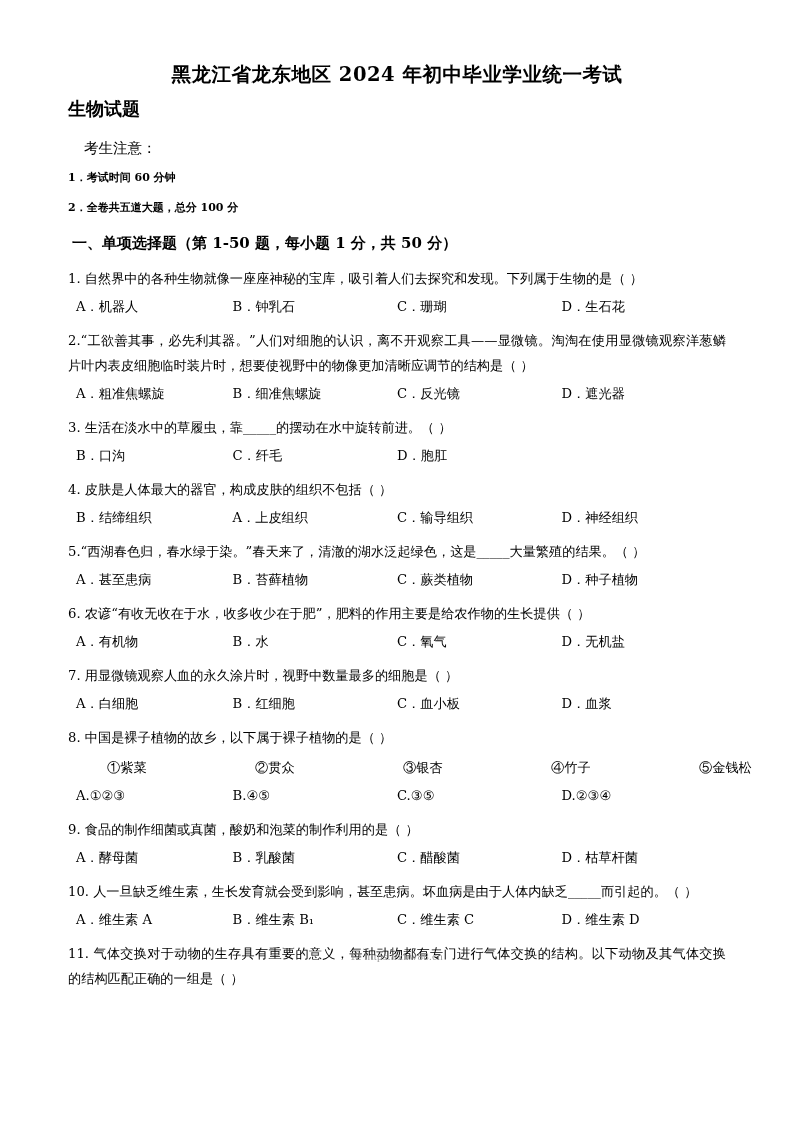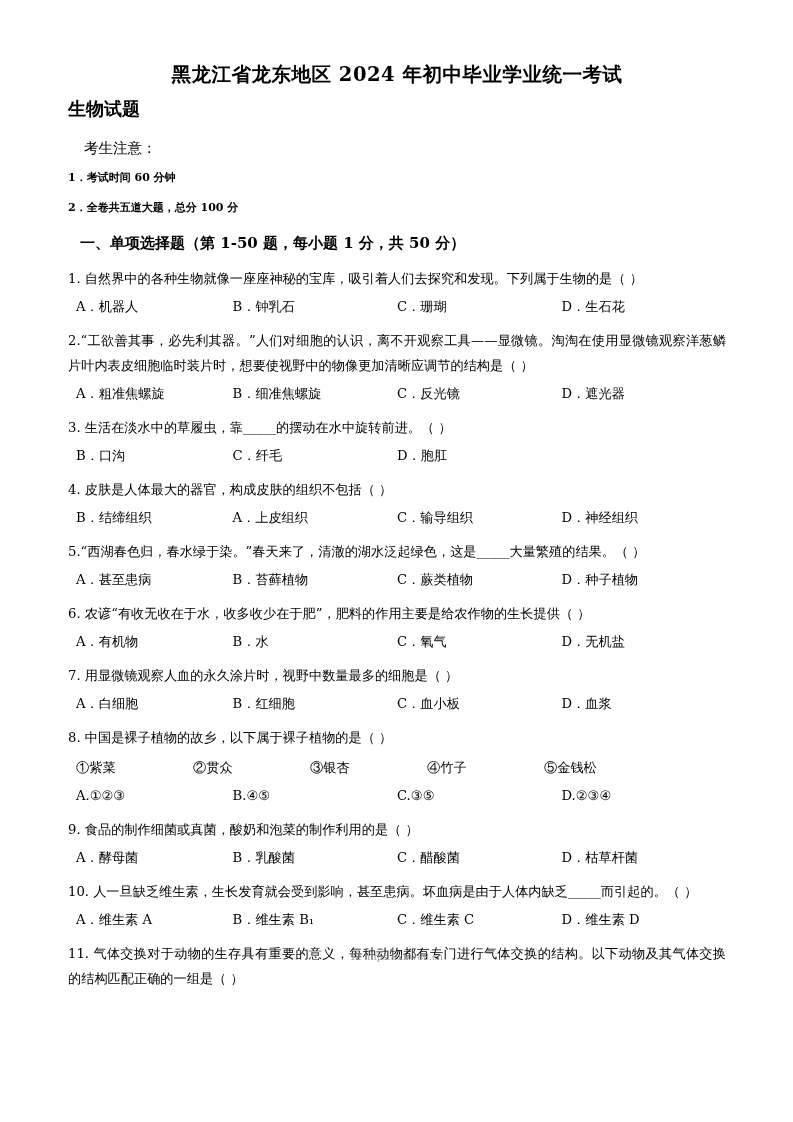--- a/index.html
+++ b/index.html
@@ -50,21 +50,21 @@
   }
   .notice-item {
     font-size: 11px;
     font-weight: bold;
     margin: 10px 0 10px 0;
     line-height: 20px;
   }
   .section-head {
     font-size: 15px;
     font-weight: bold;
-    margin: 14px 0 12px 12px;
+    margin: 14px 0 12px 4px;
     line-height: 22px;
   }
   .q-stem {
     font-size: 13.2px;
     line-height: 25px;
     margin: 9px 0 4px 0;
     text-align: justify;
   }
   .options {
     display: flex;
@@ -82,20 +82,21 @@
     padding-left: 8px;
   }
   .circ-row {
     display: flex;
     font-size: 13.2px;
     line-height: 24px;
     margin: 6px 0 4px 8px;
   }
   .circ-row > div {
     flex: 0 0 18%;
+    margin-left: 31px;
   }
   .footer {
     position: absolute;
     left: 0;
     right: 0;
     bottom: 22px;
     text-align: center;
     font-size: 11px;
     color: #9a9a9a;
     font-family: Liberation Serif, serif;

